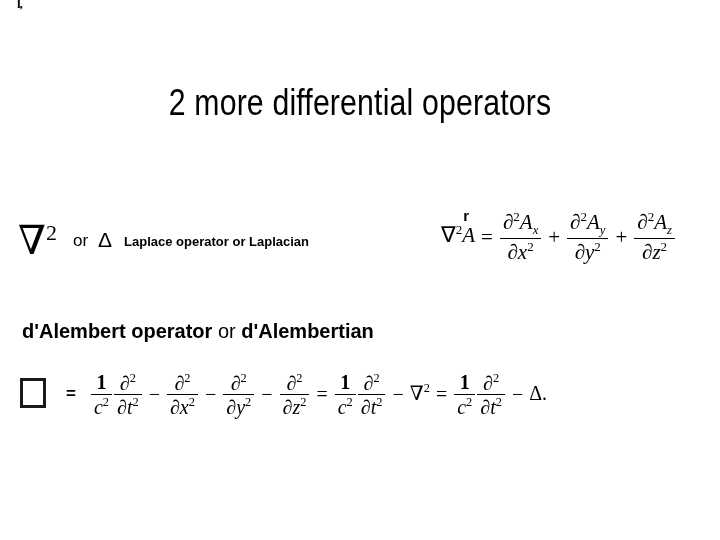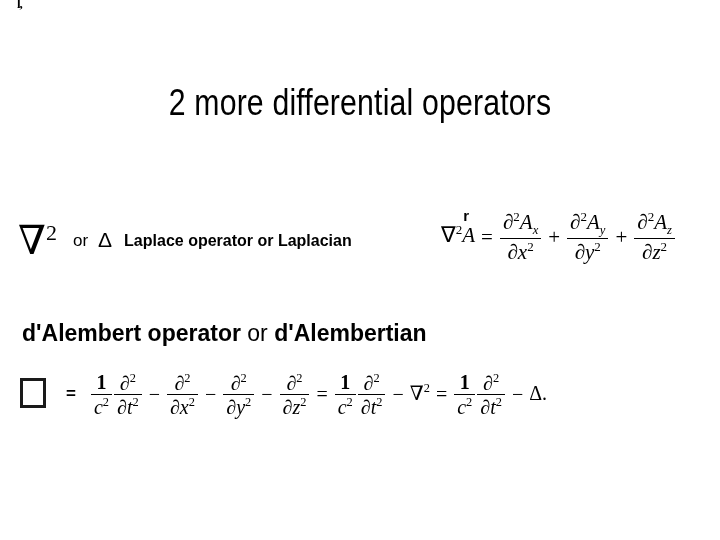--- a/index.html
+++ b/index.html
@@ -122,21 +122,21 @@
   }
   .delta-sym {
     font-family: "Liberation Sans", sans-serif;
     font-size: 21px;
     font-weight: 300;
     position: relative;
     top: -1px;
   }
   .laplace-label {
     font-family: "Liberation Sans", sans-serif;
-    font-size: 16px;
+    font-size: 13px;
     font-weight: bold;
     margin-left: 12px;
     position: relative;
     top: -2px;
   }
 
   
   .vec-eq {
     position: absolute;
     left: 441px;
@@ -162,21 +162,21 @@
     font-family: "Liberation Serif", serif;
     font-size: 22px;
   }
 
   
   .dalembert-label {
     position: absolute;
     left: 22px;
     top: 320px;
     font-family: "Liberation Sans", sans-serif;
-    font-size: 23px;
+    font-size: 20px;
     font-weight: bold;
     white-space: nowrap;
   }
   .dalembert-label .lite { font-weight: 400; }
 
   
   .box-row {
     position: absolute;
     left: 20px;
     top: 358px;

